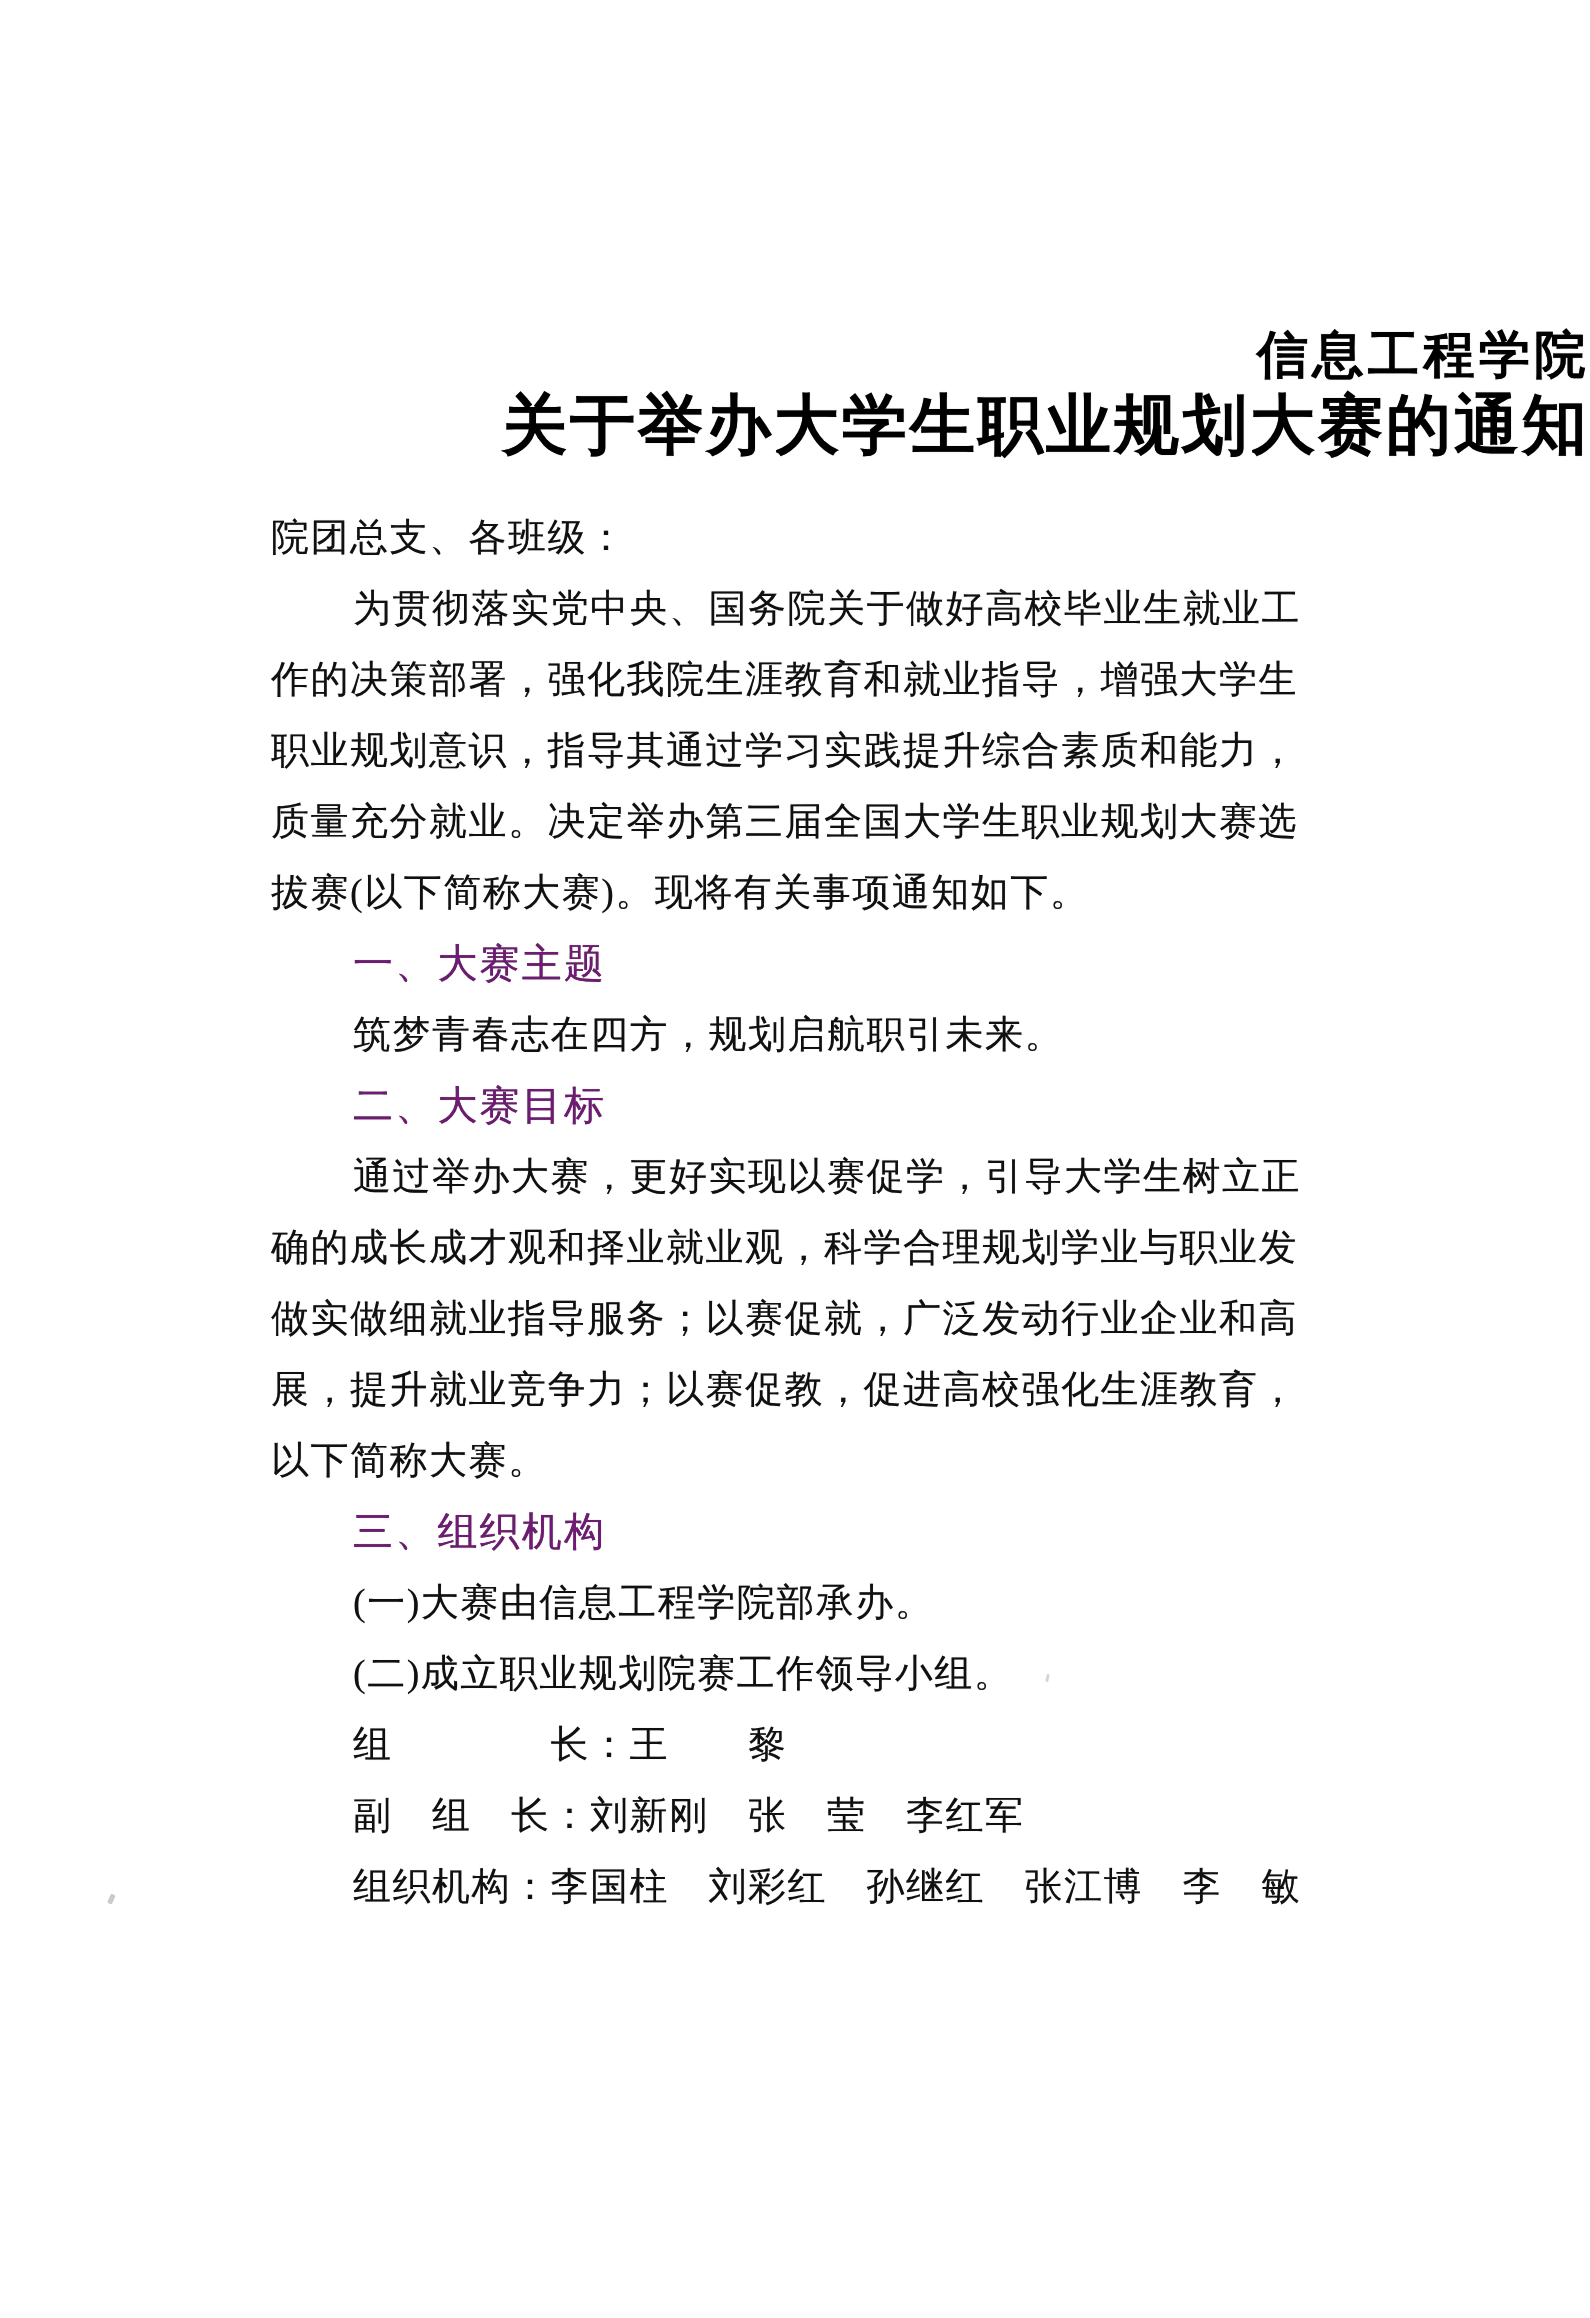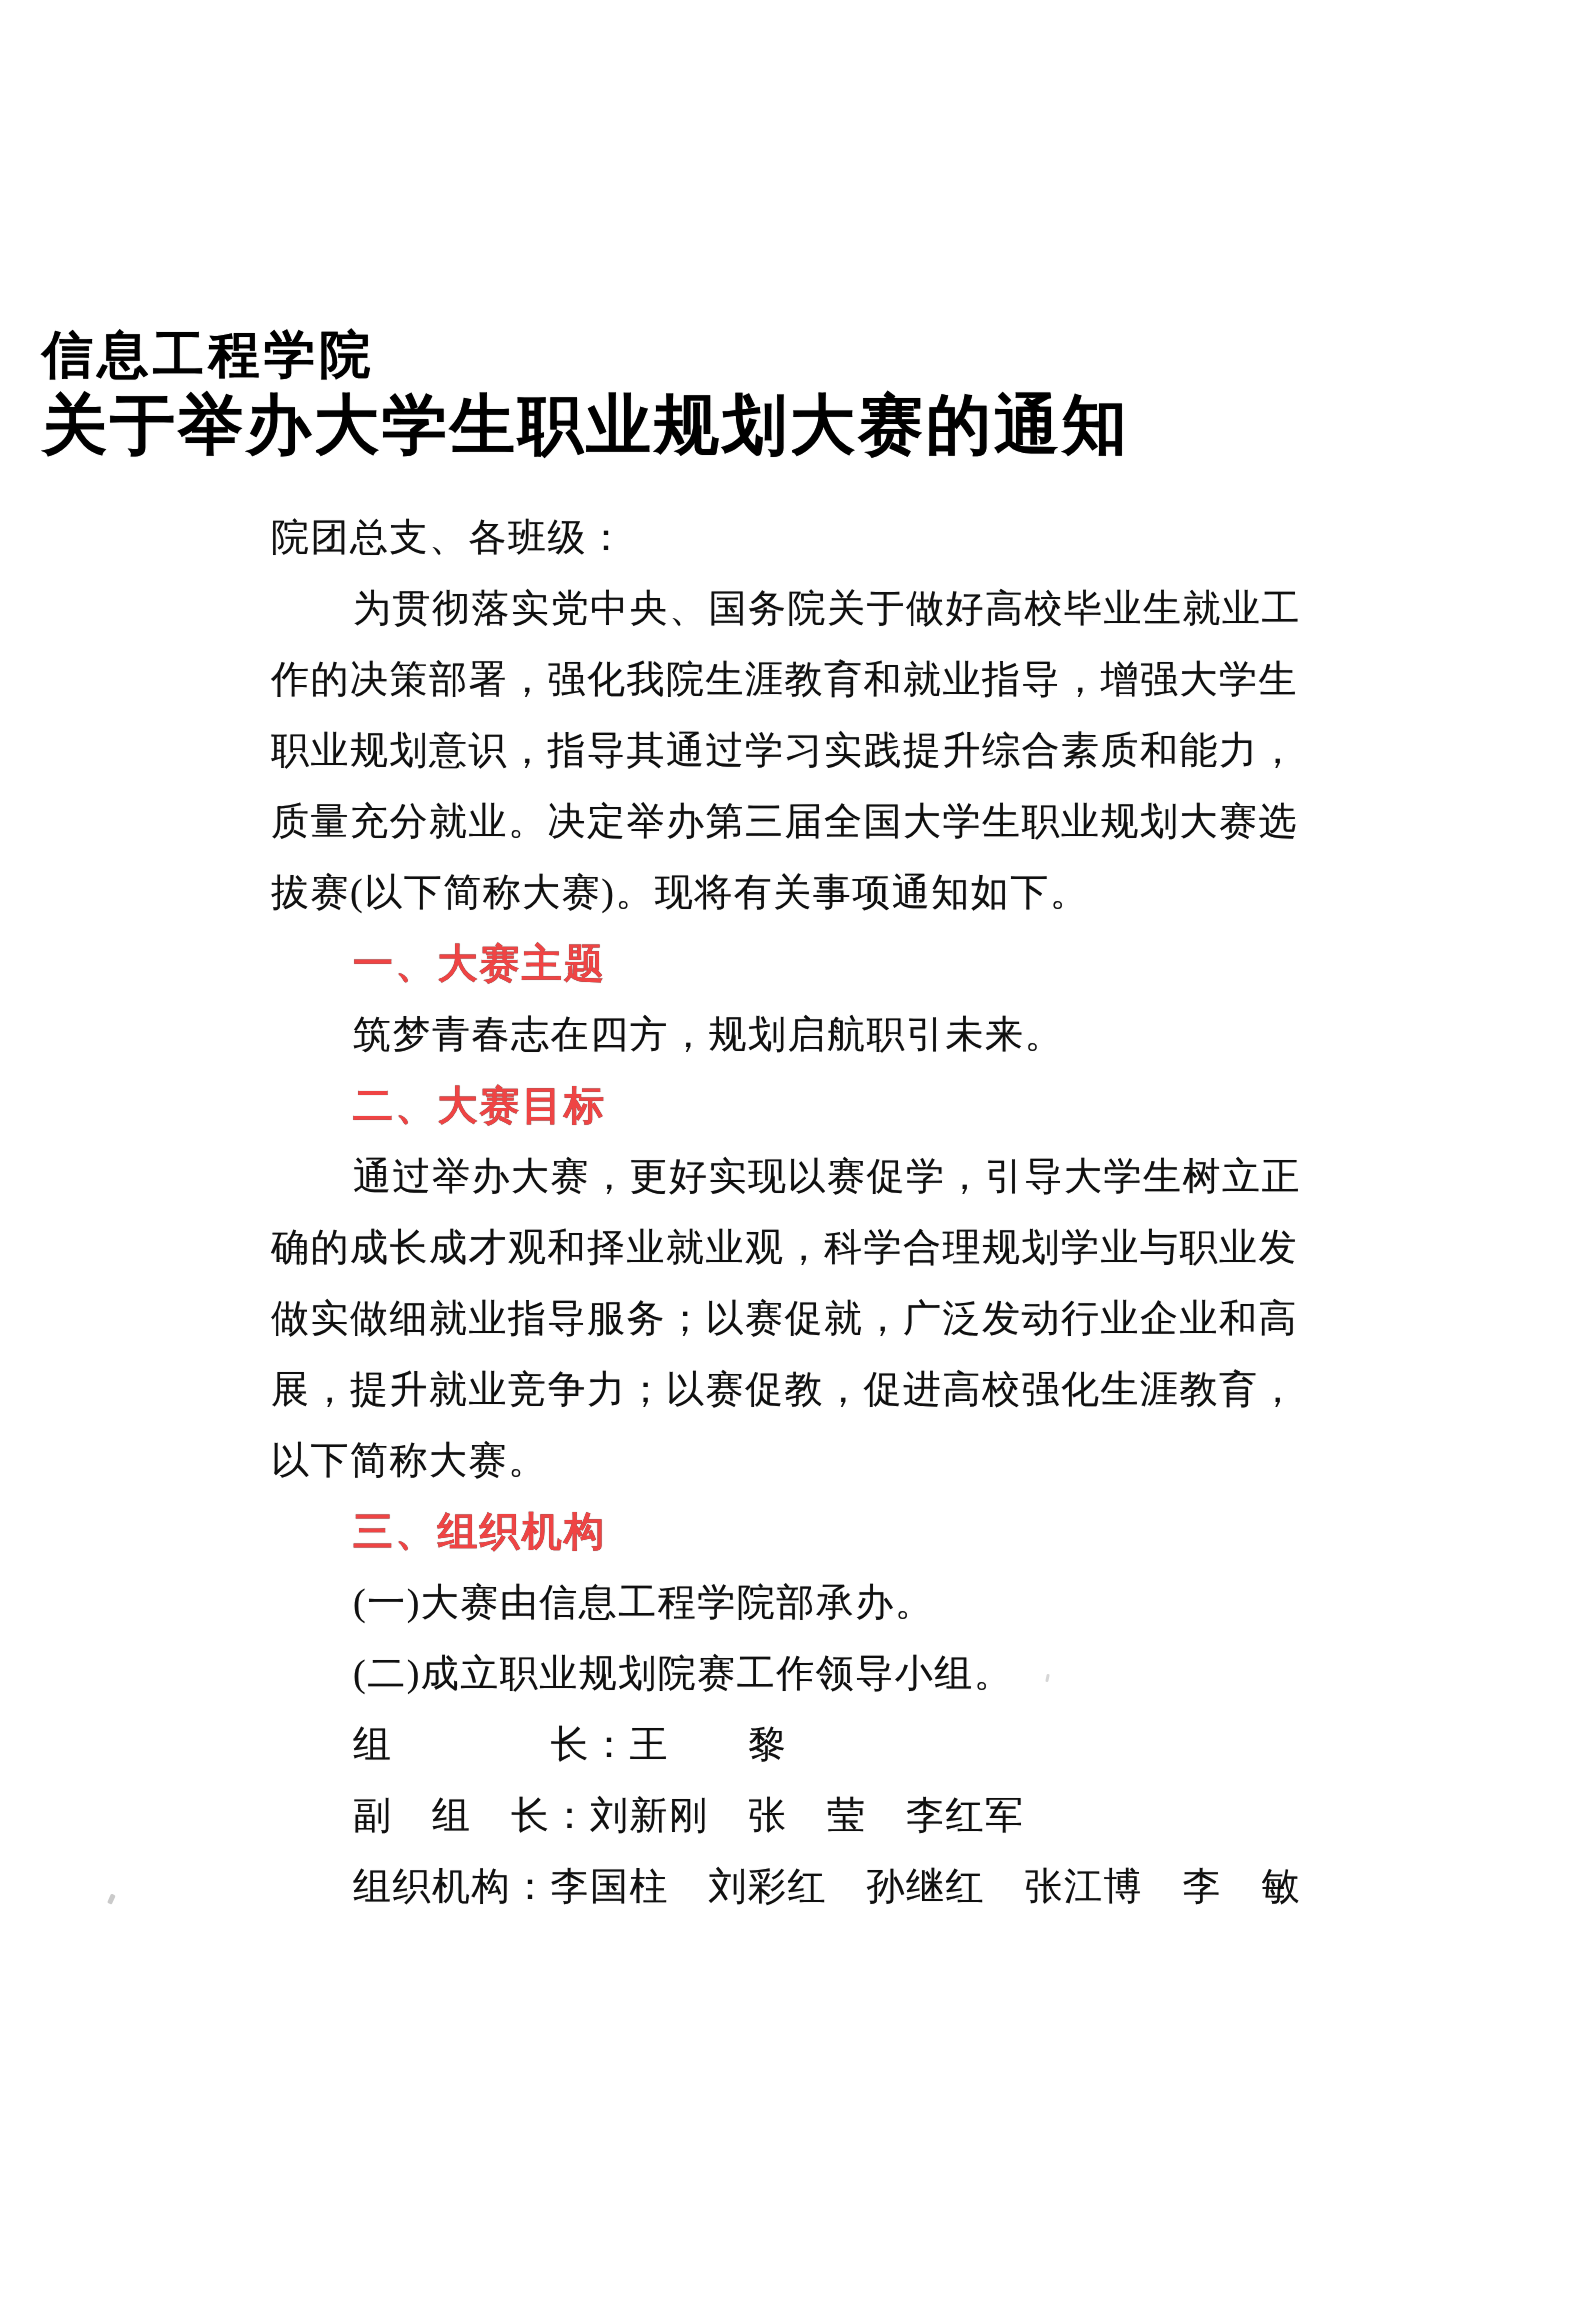--- a/index.html
+++ b/index.html
@@ -19,21 +19,21 @@
     position: absolute;
     left: 0; top: 0;
     width: 1590px;
     height: 2319px;
     background: #ffffff;
   }
   .title {
     position: absolute;
     left: 0;
     width: 100%;
-    text-align: left;
+    text-align: right;
     font-family: "DejaVu Sans", "Liberation Sans", sans-serif;
     font-weight: 700;
     color: #000000;
     text-shadow: 0 0 0.7px rgba(0,0,0,0.75);
     white-space: pre;
   }
   .t1 {
     top: 325px;
     font-size: 51px;
     line-height: 59px;
@@ -59,24 +59,24 @@
     font-size: 38px;
     letter-spacing: 1.5px;
     white-space: pre;
     text-shadow: 0 0 0.7px rgba(0,0,0,0.45);
   }
   .indent {
     padding-left: 82px;
   }
   .heading {
     font-family: "DejaVu Sans", "Liberation Sans", sans-serif;
-    font-weight: 700;
+    font-weight: 400;
     font-size: 40px;
     letter-spacing: 2.2px;
-    color: #ef4444;
+    color: #701a75;
     text-shadow: 0 0 0.7px rgba(0,0,0,0.8);
   }
   
   .artifact {
     position: absolute;
     background: #8a8a8a;
     border-radius: 1.5px;
   }
   .a1 {
     left: 109px;

